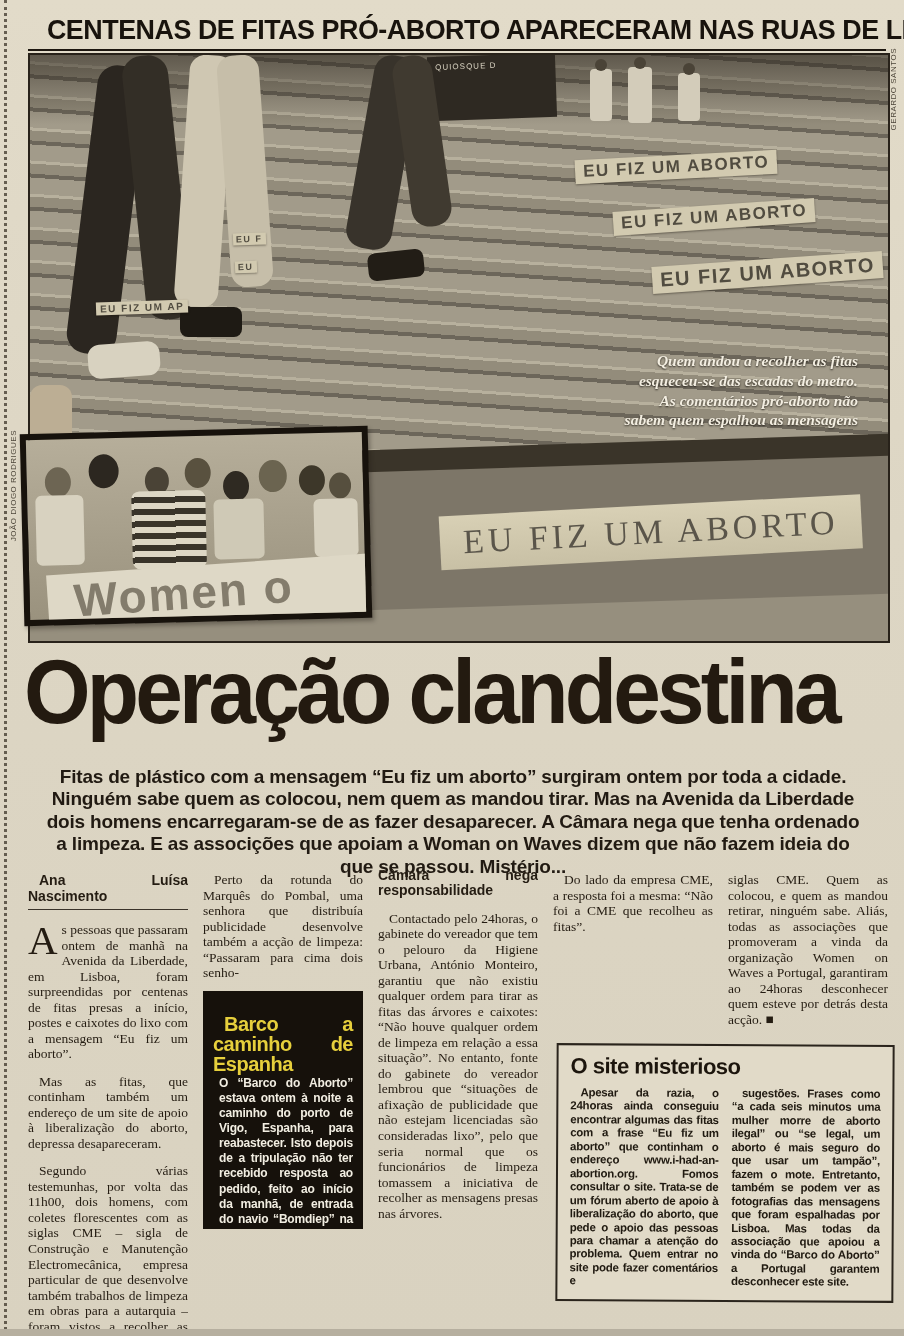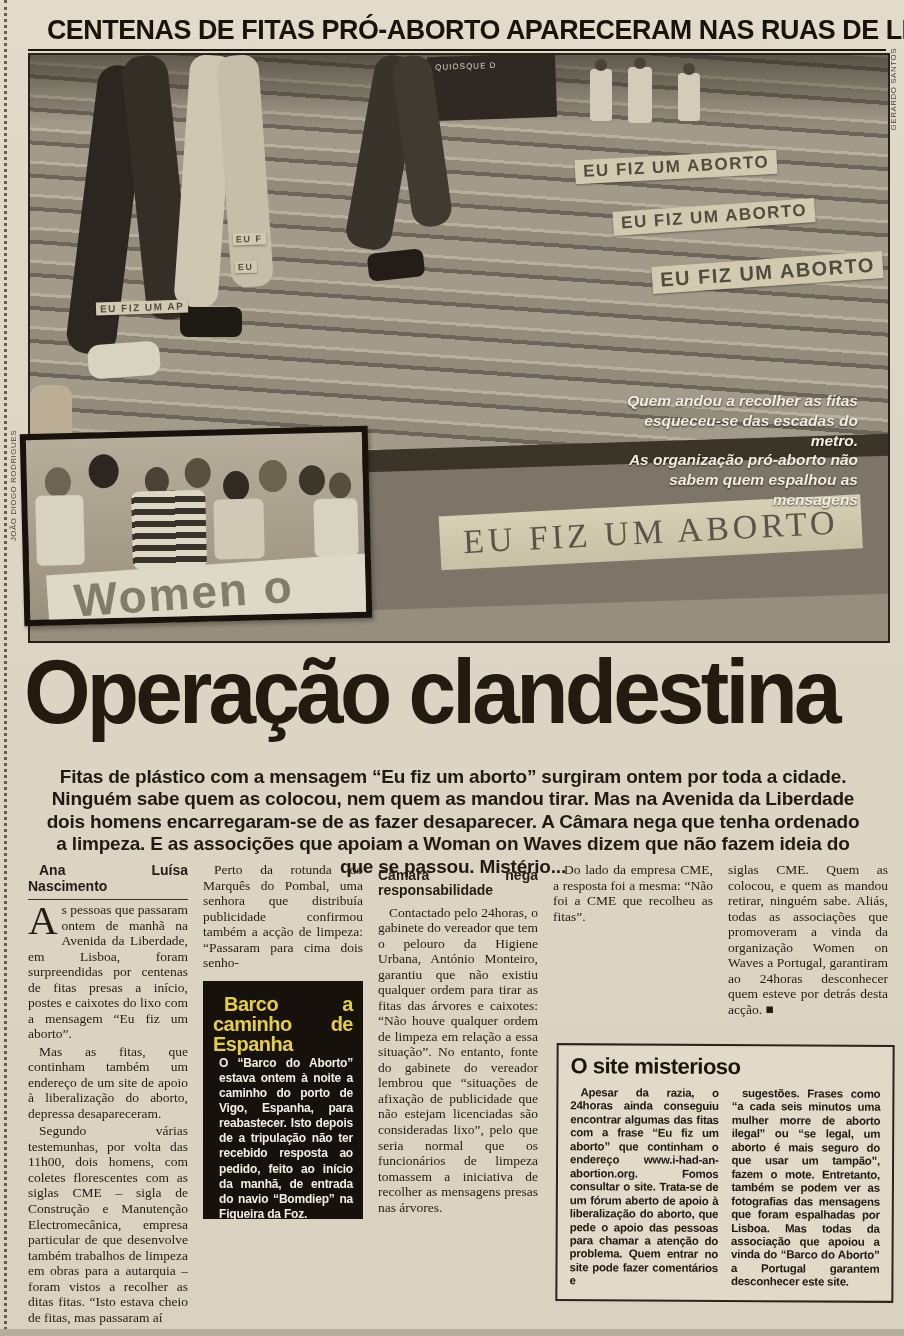--- a/index.html
+++ b/index.html
@@ -48,23 +48,23 @@
   .step-shadow{position:absolute; left:-20px; top:392px; width:920px; height:24px;
     background:#3a3429; transform:rotate(-1.8deg);}
   .big-riser{position:absolute; left:-20px; top:414px; width:920px; height:146px;
     background:#7d7668; transform:rotate(-1.8deg);}
   .floor{position:absolute; left:-20px; top:552px; width:920px; height:50px;
     background:#968f7e; transform:rotate(-1.8deg);}
   .tape-big{position:absolute; left:430px; top:42px; width:402px; padding:8px 10px;
     background:linear-gradient(180deg,#d8d0b5,#c8c0a5); transform:rotate(-1.2deg);
     font-size:34px; letter-spacing:4px; color:#5a554a; text-align:center;}
   .caption{position:absolute; right:30px; top:296px; width:250px; text-align:right;
-    font-family:Liberation Sans, sans-serif; font-style:italic; font-weight:bold;
+    font-family:Liberation Serif, serif; font-style:italic; font-weight:bold;
     font-size:15.5px; line-height:1.28; color:#f3eee1;
-    text-shadow:0 1px 2px rgba(20,16,10,.8);margin-top:40px;}
+    text-shadow:0 1px 2px rgba(20,16,10,.8);}
   .credit-v{position:absolute; writing-mode:vertical-rl; transform:rotate(180deg);
     font-family:"Liberation Sans",sans-serif; font-size:8px; letter-spacing:.5px; color:#4d463a;}
   .credit-right{left:889px; top:48px;}
   .credit-left{left:9px; top:430px;}
   
   .inset{position:absolute; left:22px; top:430px; width:336px; height:180px;
     border:6px solid #17120c; background:linear-gradient(180deg,#b6ae9a,#9a927e);
     transform:rotate(-1.4deg); overflow:hidden; box-shadow:2px 3px 4px rgba(30,24,16,.35);}
   .crowd i{position:absolute; background:#39332a; border-radius:50%; display:block;}
   .crowd i:nth-of-type(1){left:18px; top:28px; width:26px; height:30px; background:#6d6553;}
@@ -90,21 +90,21 @@
     font-family:"Liberation Sans",sans-serif; font-weight:bold; font-size:91px;
     letter-spacing:-4px; line-height:1; color:#231a10; transform:scaleX(.94);
     transform-origin:left;}
   .lead{position:absolute; left:42px; top:766px; width:822px; text-align:center;
     font-family:"Liberation Sans",sans-serif; font-weight:bold; font-size:19px;
     line-height:1.18; letter-spacing:-0.2px; color:#211a12;}
   
   .cols{position:absolute; left:28px; top:860px; width:860px; height:470px;
     display:flex; gap:15px;}
   .col{flex:1 1 0; font-size:13.5px; line-height:1.15; text-align:justify; overflow:hidden;}
-  .col p{margin:2px 0 1px 0; text-indent:11px;}
+  .col p{margin:12px 0 1px 0; text-indent:11px;}
   .col p.first{text-indent:0;}
   .byline{font-family:"Liberation Sans",sans-serif; font-weight:bold; font-size:14px;
     border-bottom:1.5px solid #3a332a; padding-bottom:5px; margin-bottom:12px; text-indent:0;}
   .dropcap{float:left; font-size:41px; line-height:.8; padding:2px 4px 0 0;}
   .subhead{font-family:"Liberation Sans",sans-serif; font-weight:bold; font-size:14px;
     text-indent:0 !important; margin:8px 0 6px 0 !important; line-height:1.1;}
   
   .barco{margin-top:10px; background:#16110b; color:#f2eee2; padding:11px 10px;
     height:238px; box-sizing:border-box; overflow:hidden;}
   .barco-title{font-family:"Liberation Sans",sans-serif; font-weight:bold; font-size:20px;
@@ -161,21 +161,21 @@
 
     <div class="step-shadow"></div>
     <div class="big-riser">
       <div class="tape-big">EU FIZ UM ABORTO</div>
     </div>
     <div class="floor"></div>
 
     <div class="caption">
       <div>Quem andou a  recolher as fitas</div>
       <div>esqueceu-se das escadas do metro.</div>
-      <div>As organização pró-aborto não</div>
+      <div>As comentários pró-aborto não</div>
       <div>sabem quem espalhou as mensagens</div>
     </div>
   </div>
 
   <div class="credit-v credit-right">GERARDO SANTOS</div>
 
   <div class="inset">
     <span class="crowd">
       <i></i><i></i><i></i><i></i><i></i><i></i><i></i><i></i>
       <b></b><b></b><b></b>
@@ -189,21 +189,21 @@
   <div class="lead">Fitas de plástico com a mensagem “Eu fiz um aborto” surgiram ontem por toda a cidade. Ninguém sabe quem as colocou, nem quem as mandou tirar. Mas na Avenida da Liberdade dois homens encarregaram-se de as fazer desaparecer. A Câmara nega que tenha ordenado a limpeza. E as associções que apoiam a Woman on Waves dizem que não fazem ideia do que se passou. Mistério...</div>
 
   <div class="cols">
     <div class="col">
       <p class="byline">Ana Luísa Nascimento</p>
       <p class="first"><span class="dropcap">A</span><span>s pessoas que passaram ontem de manhã na Avenida da Liberdade, em Lisboa, foram surpreendidas por centenas de fitas presas a início, postes e caixotes do lixo com a mensagem “Eu fiz um aborto”.</span></p>
       <p>Mas as fitas, que continham também um endereço de um site de apoio à liberalização do aborto, depressa desapareceram.</p>
       <p>Segundo várias testemunhas, por volta das 11h00, dois homens, com coletes florescentes com as siglas CME – sigla de Construção e Manutenção Electromecânica, empresa particular de que desenvolve também trabalhos de limpeza em obras para a autarquia – foram vistos a recolher as ditas fitas. “Isto estava cheio de fitas, mas passaram aí</p>
     </div>
     <div class="col">
-      <p>Perto da rotunda do Marquês do Pombal, uma senhora que distribuía publicidade confirmou também a acção de limpeza: “Passaram para cima dois senho-</p>
+      <p>Perto da rotunda do Marquês do Pombal, uma senhora que distribuía publicidade desenvolve também a acção de limpeza: “Passaram para cima dois senho-</p>
       <div class="barco">
         <p class="barco-title">Barco a caminho de Espanha</p>
         <div class="barco-body">O “Barco do Aborto” estava ontem à noite a caminho do porto de Vigo, Espanha, para reabastecer. Isto depois de a tripulação não ter recebido resposta ao pedido, feito ao início da manhã, de entrada do navio “Bomdiep” na Figueira da Foz.</div>
       </div>
     </div>
     <div class="col">
       <p class="subhead">Câmara nega responsabilidade</p>
       <p>Contactado pelo 24horas, o gabinete do vereador que tem o pelouro da Higiene Urbana, António Monteiro, garantiu que não existiu qualquer ordem para tirar as fitas das árvores e caixotes: “Não houve qualquer ordem de limpeza em relação a essa situação”. No entanto, fonte do gabinete do vereador lembrou que “situações de afixação de publicidade que não estejam licenciadas são consideradas lixo”, pelo que seria normal que os funcionários de limpeza tomassem a iniciativa de recolher as mensagens presas nas árvores.</p>
     </div>
     <div class="col">

